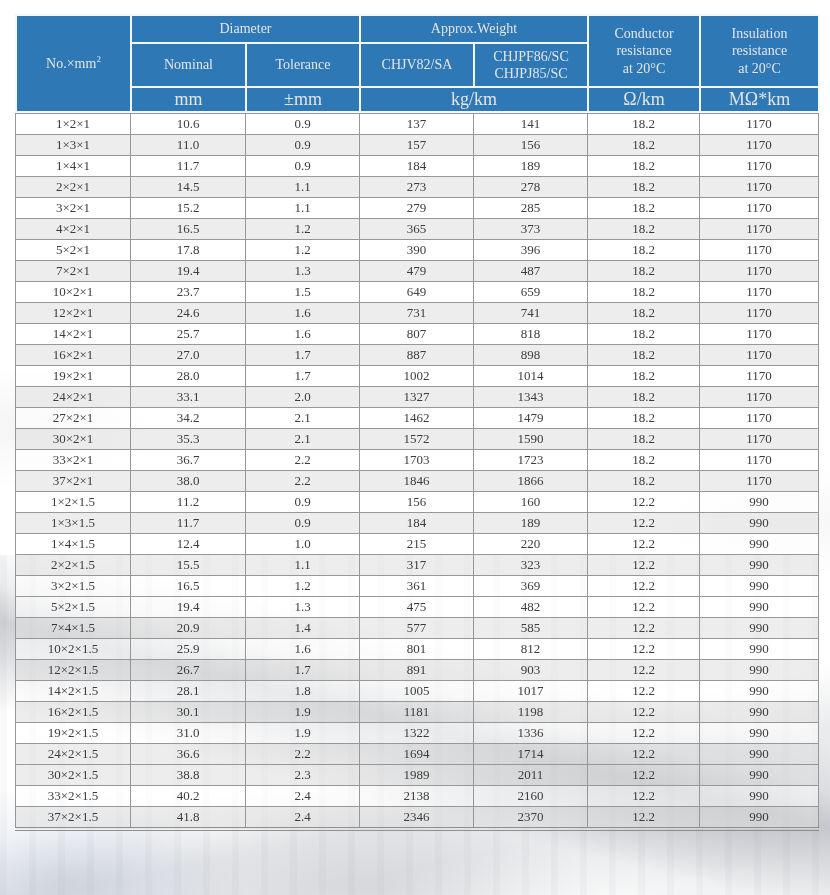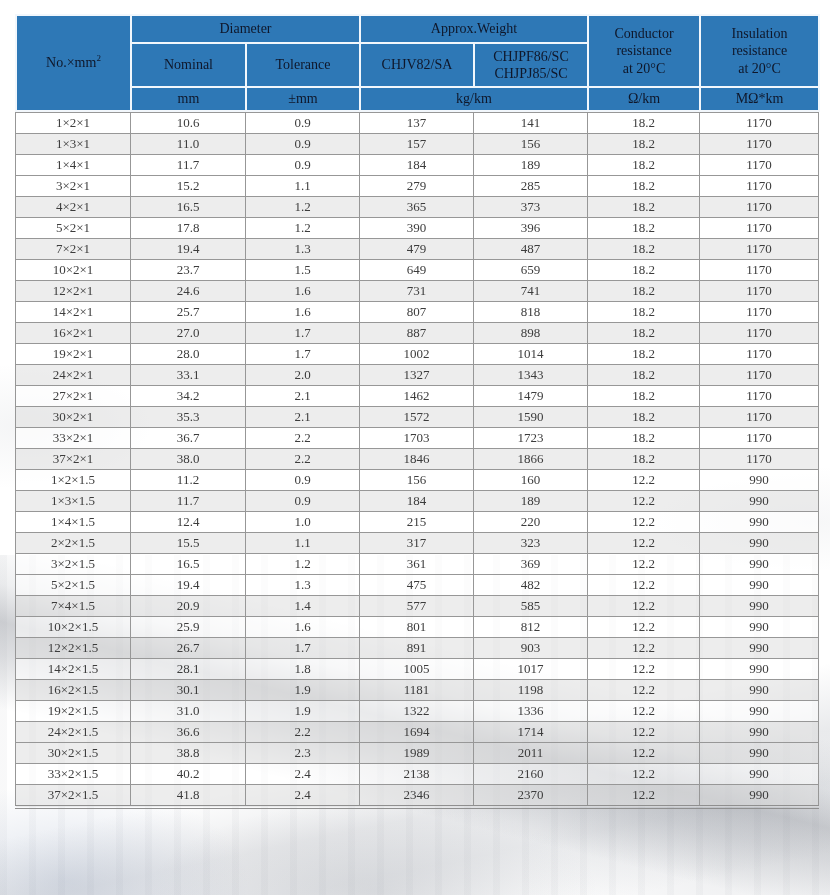--- a/index.html
+++ b/index.html
@@ -52,31 +52,31 @@
 
   table {
     border-collapse: collapse;
     table-layout: fixed;
     width: 803px;
   }
 
   
   .head-table th {
     background: #2e78b6;
-    color: #0f172a;
+    color: #e5e5e5;
     border: 2px solid #f2f7fc;
     font-weight: normal;
     font-size: 14px;
     vertical-align: middle;
     padding: 0;
     line-height: 1.25;
   }
   .head-table .r1 th { height: 26px; }
   .head-table .r2 th { height: 42px; }
-  .head-table .r3 th { height: 22px; font-size: 14px; }
+  .head-table .r3 th { height: 22px; font-size: 18px; }
   .multiline { white-space: pre-line; }
   .head-table sup {
     font-size: 9px;
     vertical-align: super;
     line-height: 0;
   }
 
   
   .body-table td {
     border: 1px solid #979797;
@@ -170,20 +170,29 @@
         </tr>
         <tr class="row-even">
           <td>1×4×1</td>
           <td>11.7</td>
           <td>0.9</td>
           <td>184</td>
           <td>189</td>
           <td>18.2</td>
           <td>1170</td>
         </tr>
+        <tr class="row-odd">
+          <td>2×2×1</td>
+          <td>14.5</td>
+          <td>1.1</td>
+          <td>273</td>
+          <td>278</td>
+          <td>18.2</td>
+          <td>1170</td>
+        </tr>
         <tr class="row-even">
           <td>3×2×1</td>
           <td>15.2</td>
           <td>1.1</td>
           <td>279</td>
           <td>285</td>
           <td>18.2</td>
           <td>1170</td>
         </tr>
         <tr class="row-odd">

